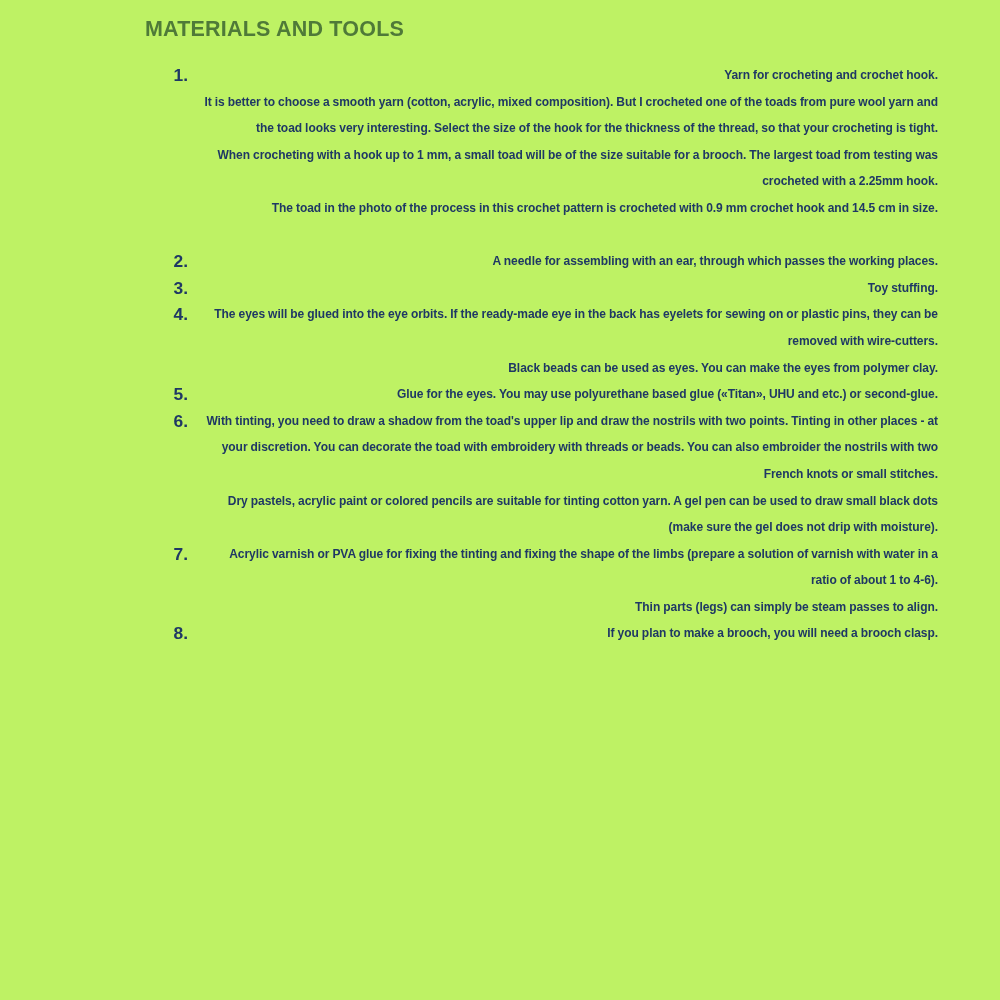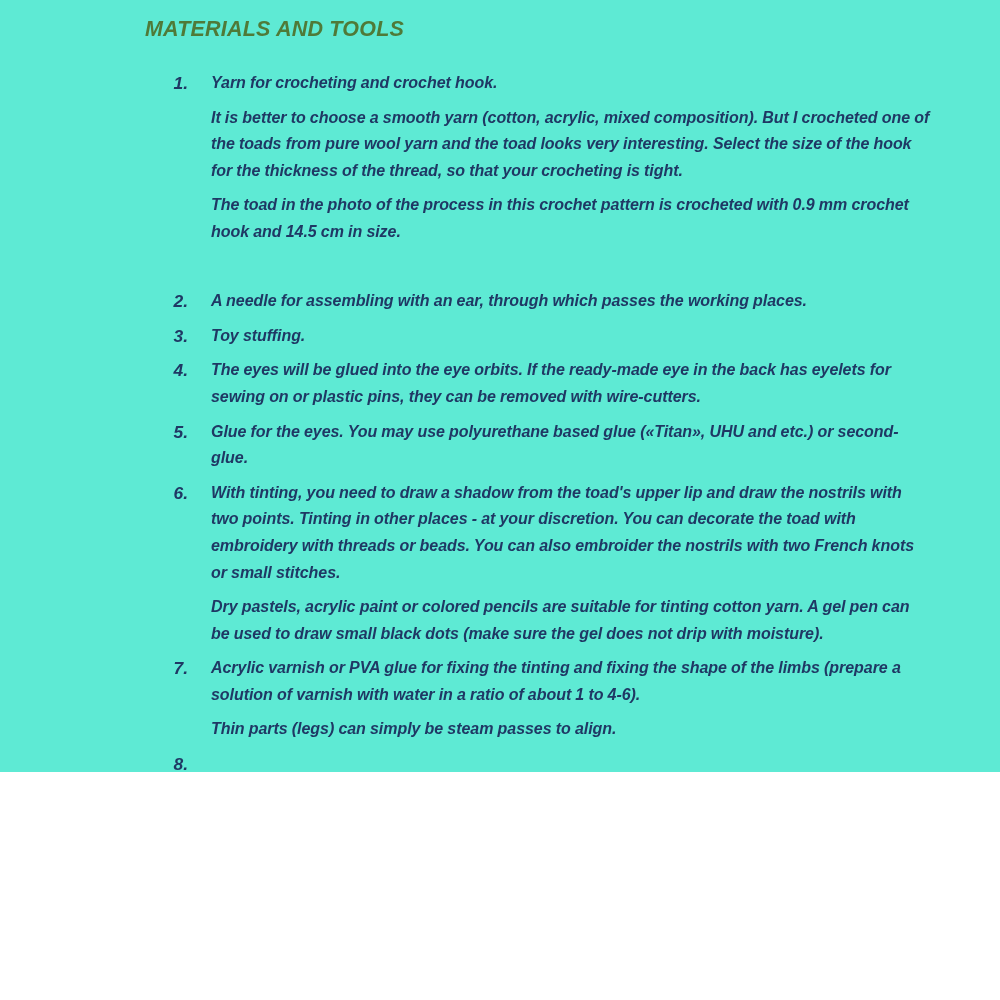--- a/index.html
+++ b/index.html
@@ -11,23 +11,22 @@
     width: 1000px;
     height: 1000px;
     overflow: hidden;
     font-family: "Liberation Sans", "DejaVu Sans", sans-serif;
     -webkit-font-smoothing: antialiased;
   }
 
   .page {
     position: relative;
     width: 1000px;
-    height: 772px;
-    background: #5eead4;
-    font-style: italic;
+    height: 1000px;
+    background: #bef264;
   }
 
   .doc-heading {
     position: absolute;
     left: 145px;
     top: 17px;
     font-size: 21.5px;
     font-weight: bold;
     color: #4F7A38;
     letter-spacing: 0.2px;
@@ -53,26 +52,26 @@
     top: 0;
     width: 28px;
     text-align: right;
     font-size: 17.4px;
     font-weight: bold;
     color: #1F3864;
     line-height: 26.6px;
   }
 
   .para {
-    font-size: 16px;
+    font-size: 12px;
     font-weight: bold;
     color: #1F3864;
     line-height: 26.6px;
-    text-align: left;
-    margin: 8px;
+    text-align: right;
+    margin: 0;
     letter-spacing: -0.05px;
     word-spacing: -0.2px;
   }
 
   .spacer {
     height: 26.6px;
   }
 </style>
 </head>
 <body>
@@ -80,38 +79,40 @@
 <div class="page">
 
   <div class="doc-heading">MATERIALS AND TOOLS</div>
 
   <div class="list">
 
     <div class="item">
       <div class="item-number">1.</div>
       <p class="para">Yarn for crocheting and crochet hook.</p>
       <p class="para">It is better to choose a smooth yarn (cotton, acrylic, mixed composition). But I crocheted one of the toads from pure wool yarn and the toad looks very interesting. Select the size of the hook for the thickness of the thread, so that your crocheting is tight.</p>
+      <p class="para">When crocheting with a hook up to 1 mm, a small toad will be of the size suitable for a brooch. The largest toad from testing was crocheted with a 2.25mm hook.</p>
       <p class="para">The toad in the photo of the process in this crochet pattern is crocheted with 0.9 mm crochet hook and 14.5 cm in size.</p>
     </div>
 
     <div class="spacer"></div>
 
     <div class="item">
       <div class="item-number">2.</div>
       <p class="para">A needle for assembling with an ear, through which passes the working places.</p>
     </div>
 
     <div class="item">
       <div class="item-number">3.</div>
       <p class="para">Toy stuffing.</p>
     </div>
 
     <div class="item">
       <div class="item-number">4.</div>
       <p class="para">The eyes will be glued into the eye orbits. If the ready-made eye in the back has eyelets for sewing on or plastic pins, they can be removed with wire-cutters.</p>
+      <p class="para">Black beads can be used as eyes. You can make the eyes from polymer clay.</p>
     </div>
 
     <div class="item">
       <div class="item-number">5.</div>
       <p class="para">Glue for the eyes. You may use polyurethane based glue («Titan», UHU and etc.) or second-glue.</p>
     </div>
 
     <div class="item">
       <div class="item-number">6.</div>
       <p class="para">With tinting, you need to draw a shadow from the toad's upper lip and draw the nostrils with two points. Tinting in other places - at your discretion. You can decorate the toad with embroidery with threads or beads. You can also embroider the nostrils with two French knots or small stitches.</p>
@@ -119,16 +120,17 @@
     </div>
 
     <div class="item">
       <div class="item-number">7.</div>
       <p class="para">Acrylic varnish or PVA glue for fixing the tinting and fixing the shape of the limbs (prepare a solution of varnish with water in a ratio of about 1 to 4-6).</p>
       <p class="para">Thin parts (legs) can simply be steam passes to align.</p>
     </div>
 
     <div class="item">
       <div class="item-number">8.</div>
+      <p class="para">If you plan to make a brooch, you will need a brooch clasp.</p>
     </div>
 
   </div>
 </div>
 
 </body></html>

